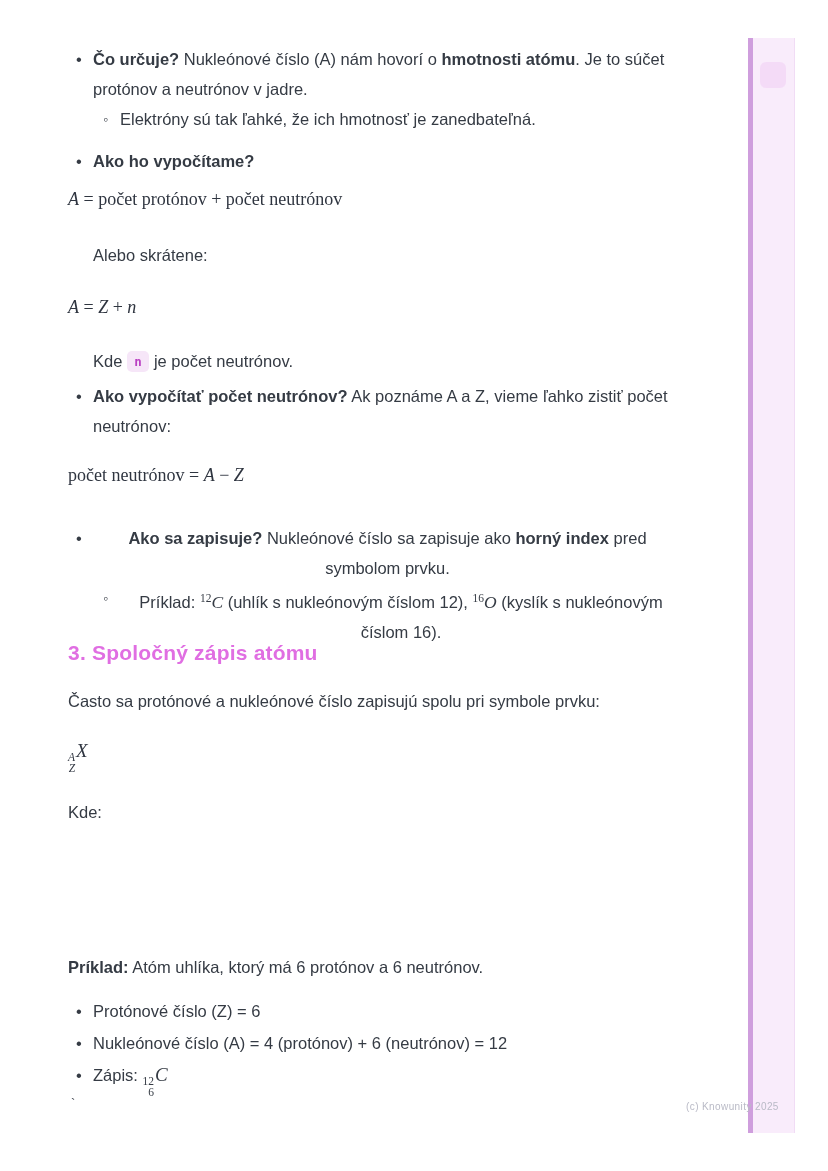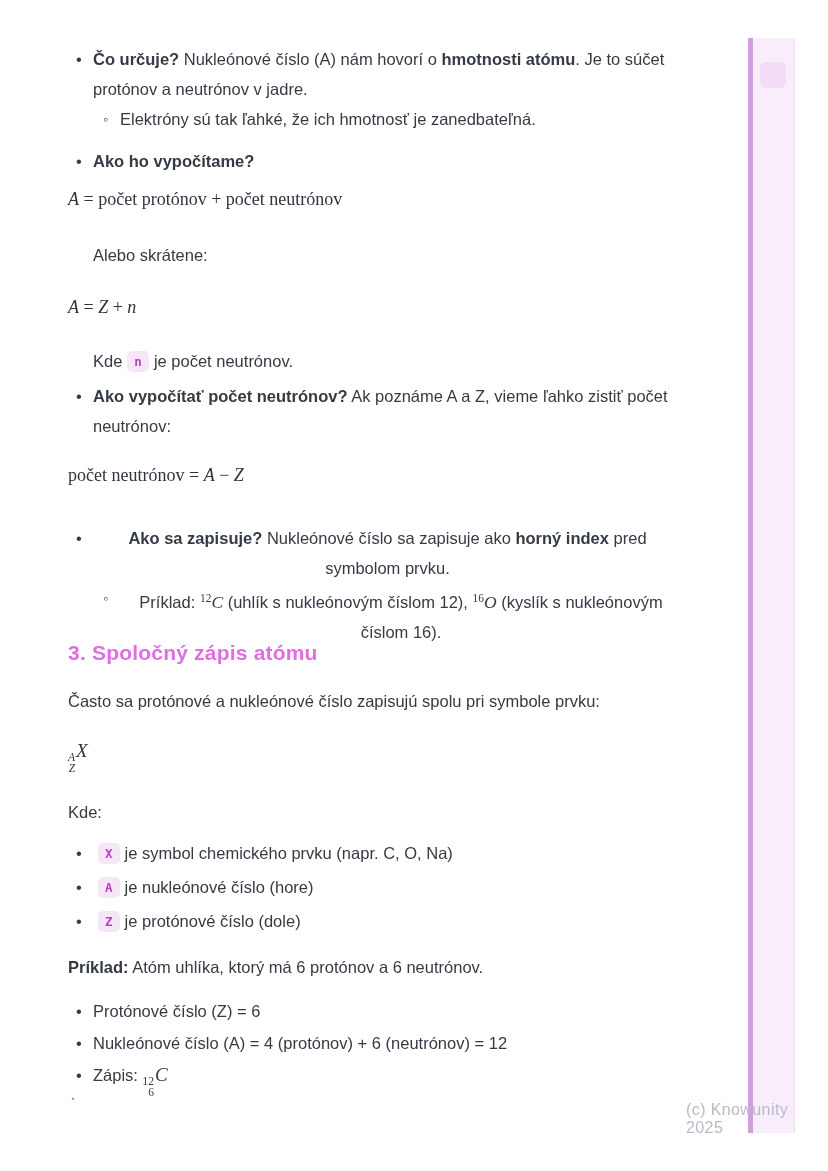--- a/index.html
+++ b/index.html
@@ -71,21 +71,21 @@
   }
 
   .badge-list li{margin-bottom:7px !important;line-height:27px;}
   .final-list li{margin-bottom:2px !important;}
 
   .stray{
     position:absolute;left:71px;top:1096px;font-size:13px;color:#4a4f58;
   }
   .watermark{
     position:absolute;left:686px;top:1101px;z-index:3;
-    font-size:16px;letter-spacing:0.4px;color:#b9bac6;
+    font-size:10px;letter-spacing:0.4px;color:#b9bac6;
   }
 
   
   .pos-list1{top:44px;}
   .pos-f1{top:186px;}
   .pos-alebo{top:240px;left:93px;}
   .pos-f2{top:294px;}
   .pos-kden{top:346px;left:93px;}
   .pos-item3{top:381px;}
   .pos-f3{top:462px;}
@@ -168,33 +168,20 @@
 
   <div class="blk pos-f4 formula">
     <span class="prescript">
         <span class="mvar">A</span>
         <span class="mvar">Z</span>
       </span><span class="bigvar">X</span>
   </div>
 
   <div class="blk pos-kde">Kde:</div>
 
-  <div class="blk pos-badgelist">
-    <ul class="doc-list badge-list">
-      <li>
-        <span class="badge">X</span><span>je symbol chemického prvku (napr. C, O, Na)</span>
-      </li>
-      <li>
-        <span class="badge">A</span><span>je nukleónové číslo (hore)</span>
-      </li>
-      <li>
-        <span class="badge">Z</span><span>je protónové číslo (dole)</span>
-      </li>
-    </ul>
-  </div>
 
   <div class="blk pos-priklad">
     <span class="b">Príklad:</span><span> Atóm uhlíka, ktorý má 6 protónov a 6 neutrónov.</span>
   </div>
 
   <div class="blk pos-finallist">
     <ul class="doc-list final-list">
       <li><span>Protónové číslo (Z) = 6</span></li>
       <li><span>Nukleónové číslo (A) = 4 (protónov) + 6 (neutrónov) = 12</span></li>
       <li>

